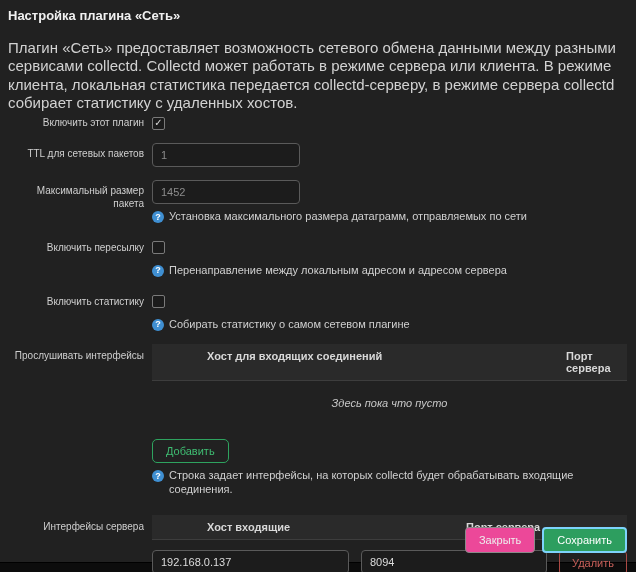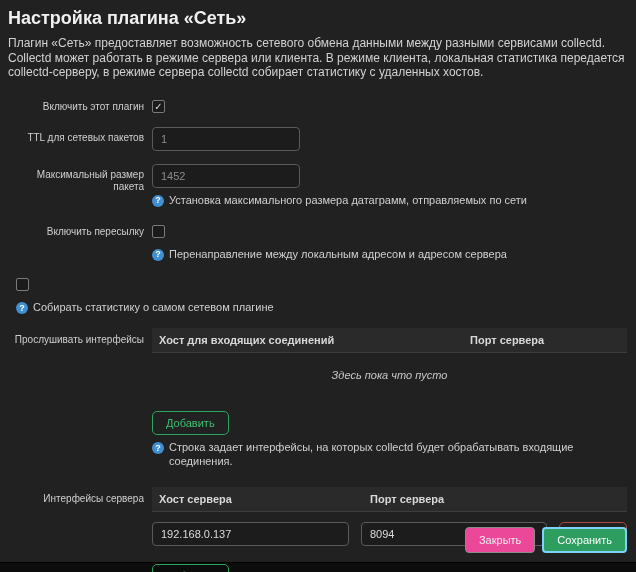--- a/index.html
+++ b/index.html
@@ -12,30 +12,29 @@
   }
   .panel {
     width: 636px;
     height: 563px;
     background: #212121;
     padding: 8px 9px 0 8px;
     border-bottom: 1px solid #000;
     position: relative;
   }
   .title {
-    font-size: 18px;
+    font-size: 13px;
     font-weight: bold;
     color: #f0f0f0;
-    margin-bottom: 7px;
+    margin-bottom: 16px;
   }
   .description {
-    font-size: 12px;
+    font-size: 15px;
     line-height: 1.22;
     color: #d2d2d2;
-    margin-bottom: 16px;
   }
   .row {
     display: flex;
     align-items: flex-start;
     margin-bottom: 13px;
   }
   .label {
     flex: 0 0 136px;
     text-align: right;
     font-size: 10px;
@@ -105,21 +104,21 @@
   }
   .mini-table { width: 100%; }
   .mini-table .thead {
     display: flex;
     background: #2a2a2a;
     border-bottom: 1px solid #3d3d3d;
     font-size: 11px;
     font-weight: bold;
     color: #d8d8d8;
   }
-  .mini-table .th { padding: 6px 6px 6px 7px; }
+  .mini-table .th { padding: 6px 6px 6px 7px; margin-left: 48px; }
   .t1 .th-host { width: 311px; }
   .t1 .th-port { flex: 1; }
   .t2 .th-host { width: 211px; }
   .t2 .th-port { flex: 1; }
   .empty-state {
     text-align: center;
     font-size: 11px;
     font-style: italic;
     color: #c7c7c7;
     padding: 16px 0 14px 0;
@@ -212,20 +211,21 @@
     <div class="control">
       <span class="checkbox"></span>
       <div class="help">
         <span class="help-icon">?</span>
         <span>Перенаправление между локальным адресом и адресом сервера</span>
       </div>
     </div>
   </div>
 
   <div class="row">
+    <div class="label">Включить статистику</div>
     <div class="control">
       <span class="checkbox"></span>
       <div class="help">
         <span class="help-icon">?</span>
         <span>Собирать статистику о самом сетевом плагине</span>
       </div>
     </div>
   </div>
 
   <div class="row gap-lg">
@@ -244,21 +244,21 @@
         <span>Строка задает интерфейсы, на которых collectd будет обрабатывать входящие соединения.</span>
       </div>
     </div>
   </div>
 
   <div class="row">
     <div class="label top">Интерфейсы сервера</div>
     <div class="control">
       <div class="mini-table t2">
         <div class="thead">
-          <div class="th th-host">Хост сервера</div>
+          <div class="th th-host">Хост входящие</div>
           <div class="th th-port">Порт сервера</div>
         </div>
       </div>
       <div class="server-row">
         <input type="text" class="text host" value="192.168.0.137" style="">
         <input type="text" class="text port" value="8094" style="">
         <button class="btn btn-delete">Удалить</button>
       </div>
       <button class="btn btn-add">Добавить</button>
       

